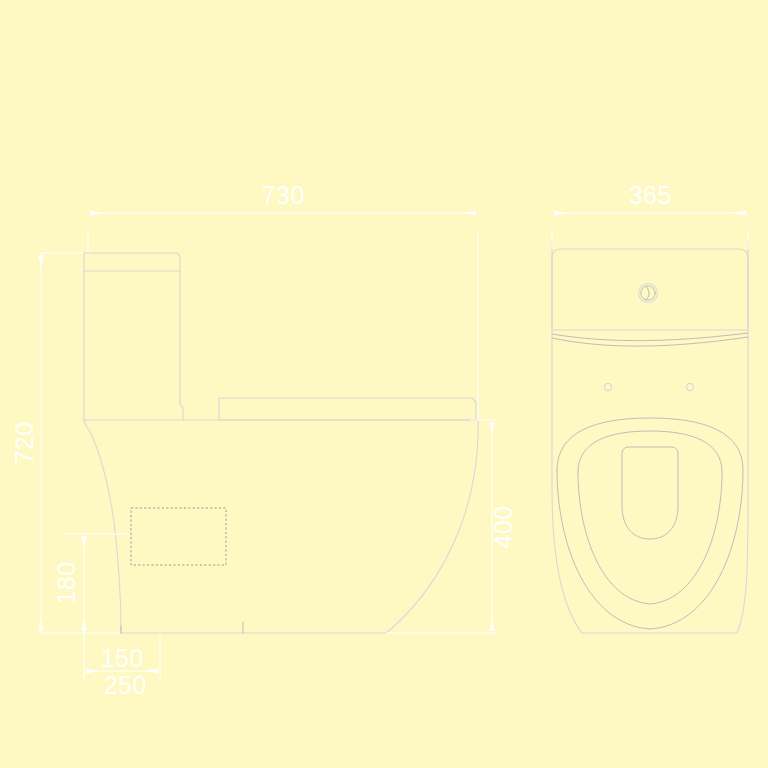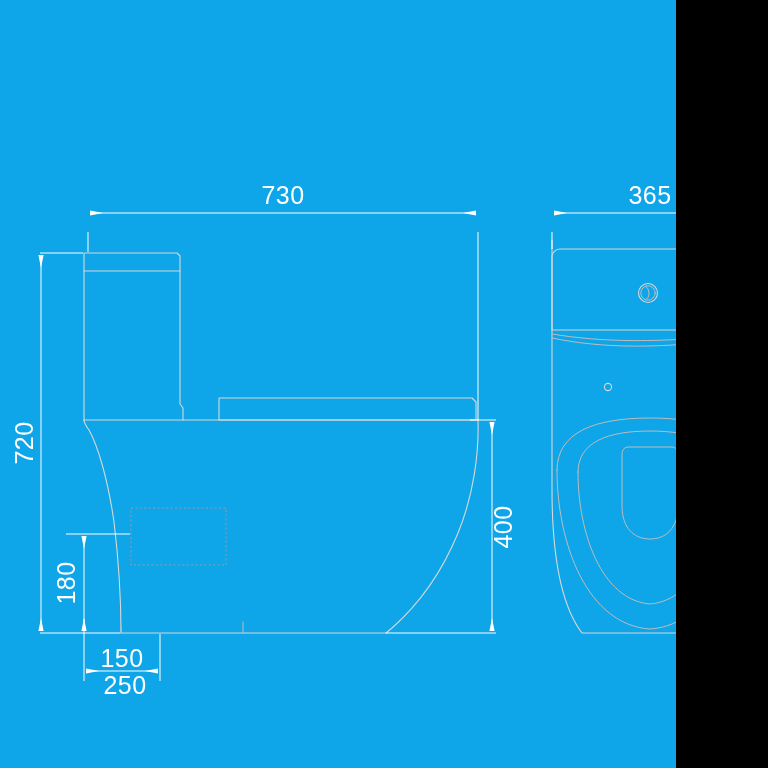--- a/index.html
+++ b/index.html
@@ -2,23 +2,23 @@
 <html><head>
 <meta charset="utf-8">
 <style>
   html, body {
     margin: 0;
     padding: 0;
     background: #000000;
   }
   #drawing-root {
     position: relative;
-    width: 676px;
+    width: 768px;
     height: 768px;
-    background: #0ea5e9;
+    background: #fef9c3;
     font-family: "Liberation Sans", sans-serif;
     overflow: hidden;
   }
   #cad-svg {
     position: absolute;
     left: 0;
     top: 0;
     width: 768px;
     height: 768px;
     display: block;

